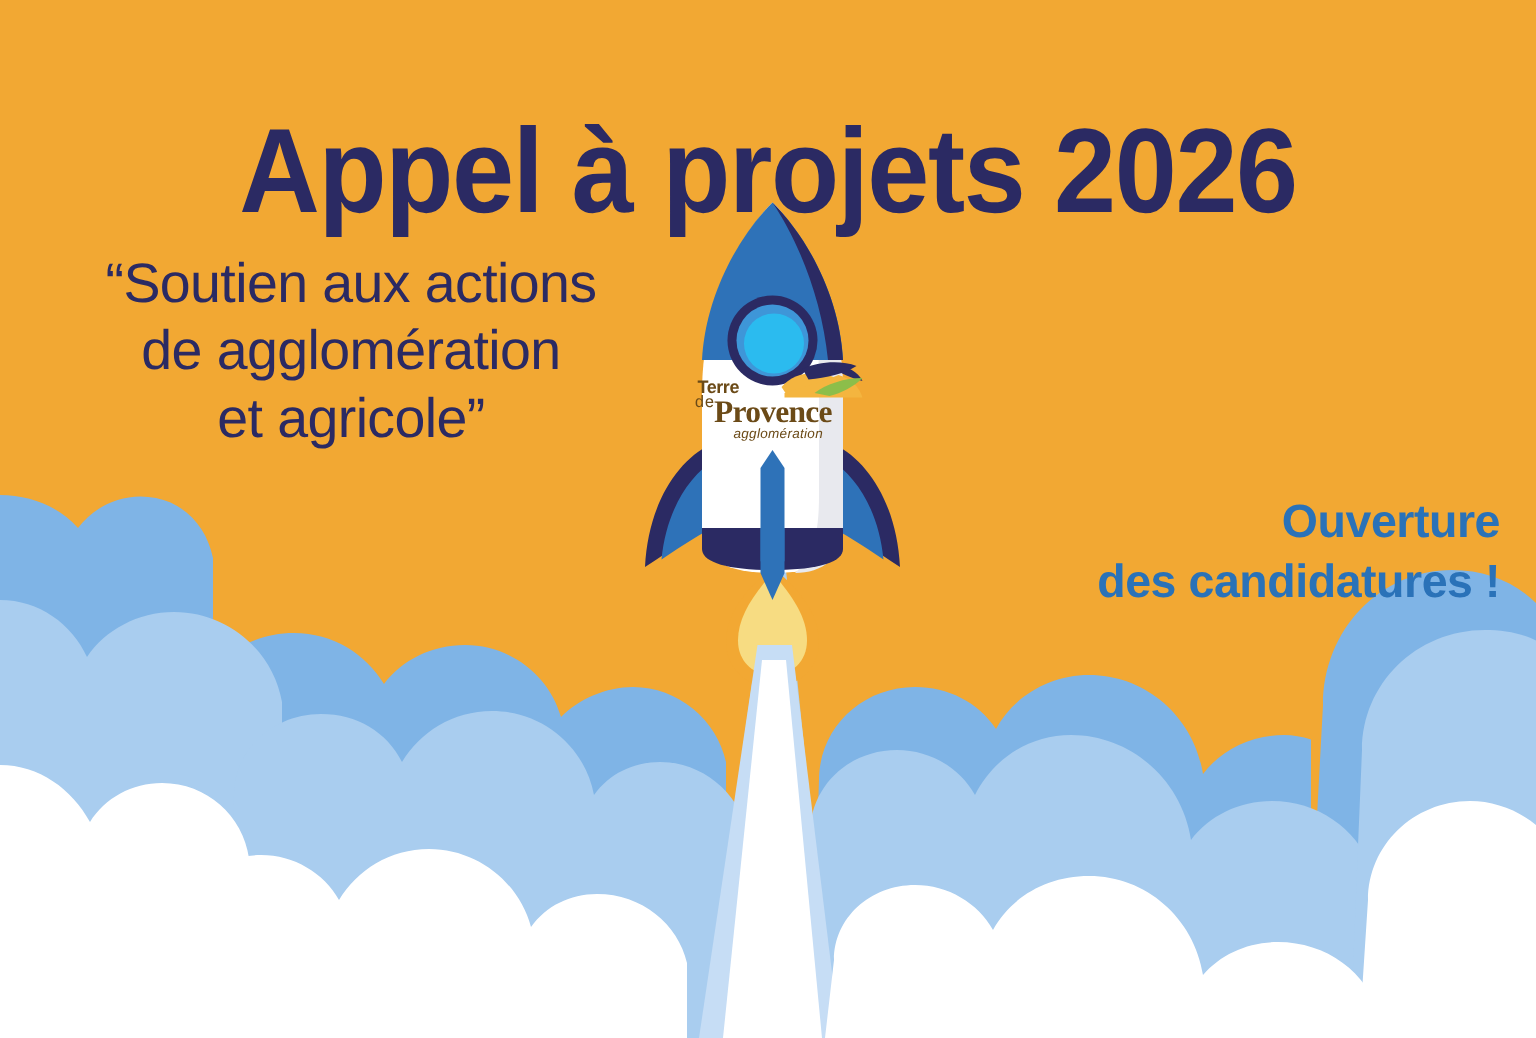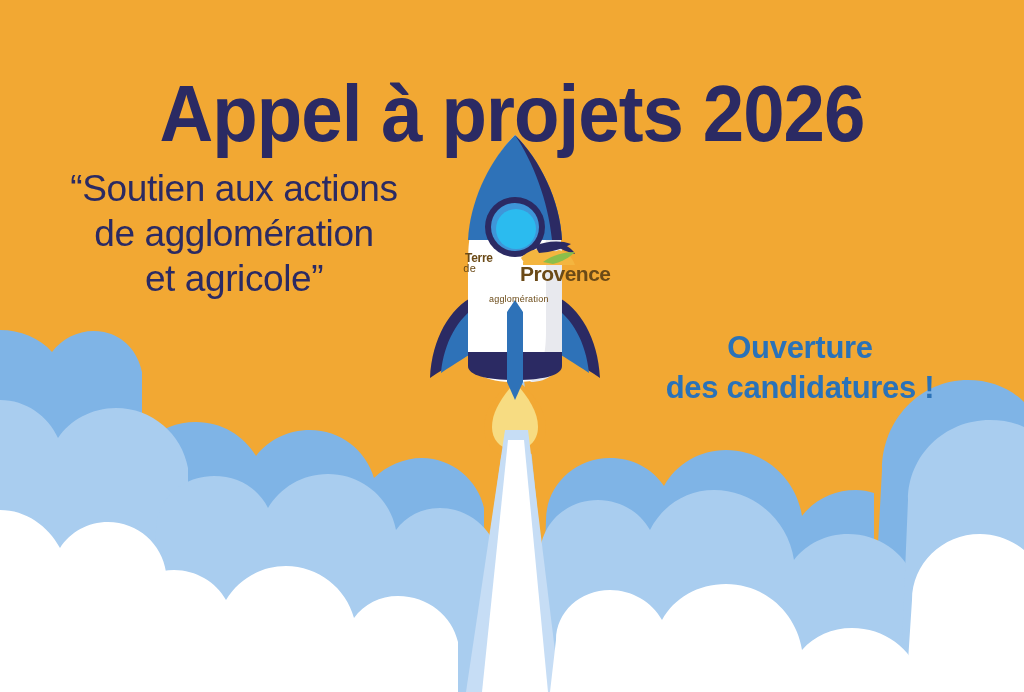--- a/index.html
+++ b/index.html
@@ -41,21 +41,21 @@
     font-size:37px;
     line-height:45px;
     letter-spacing:-0.4px;
     z-index:40;
   }
   #quote .qline{display:block;}
 
   
   #cta{
     position:absolute;left:600px;top:328px;width:400px;
-    text-align:center;
+    text-align:right;
     color:#2A72B8;
     font-family:"Liberation Sans",sans-serif;
     font-weight:bold;
     font-size:31px;
     line-height:40px;
     letter-spacing:-0.3px;
     z-index:40;
   }
   #cta .cline{display:block;}
 
@@ -71,29 +71,29 @@
     color:#6B4A17;letter-spacing:-0.3px;
   }
   #logo .l-de{
     position:absolute;left:8px;top:17px;
     font-family:Liberation Mono, monospace;
     font-weight:normal;font-size:11px;line-height:10px;
     color:#6B4A17;
   }
   #logo .l-prov{
     position:absolute;left:21px;top:16px;
-    font-family:Liberation Sans, sans-serif;
+    font-family:Liberation Serif, serif;
     font-weight:bold;font-size:21px;line-height:22px;
-    color:#6B4A17;letter-spacing:-0.5px;margin-left:44px;
+    color:#6B4A17;letter-spacing:-0.5px;
   }
   #logo .l-agglo{
-    position:absolute;left:34px;top:48px;
+    position:absolute;left:34px;top:38px;
     font-family:"Liberation Sans",sans-serif;
     font-weight:normal;font-size:9px;line-height:9px;
-    color:#6B4A17;letter-spacing:0.2px;
+    color:#6B4A17;letter-spacing:0.2px;font-style:italic;
   }
   #logo .emblem{position:absolute;left:62px;top:-9px;}
 </style>
 </head>
 <body>
 
 <div id="poster">
 
   <svg class="layer" viewBox="0 0 1024 692" width="1024" height="692">
     <rect x="0" y="0" width="1024" height="692" fill="#F2A833"></rect>

